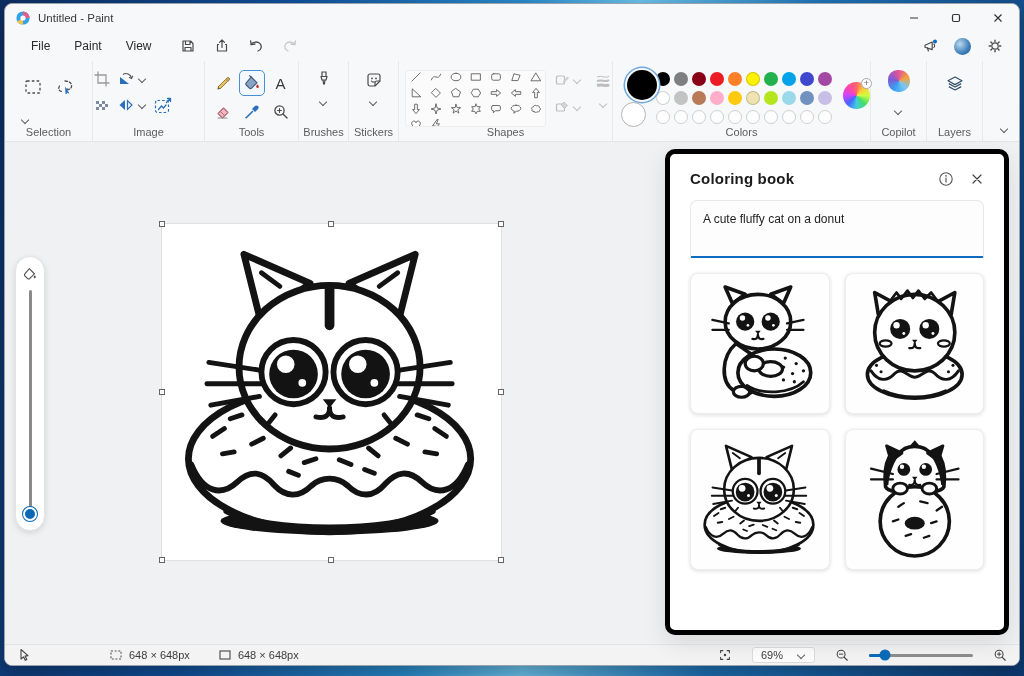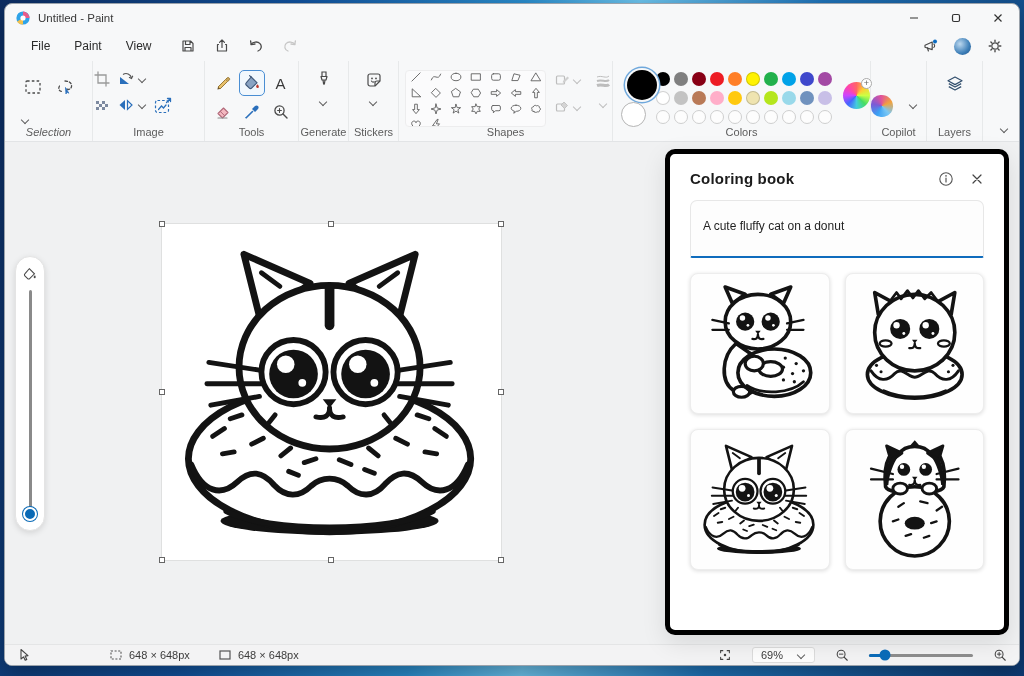--- a/index.html
+++ b/index.html
@@ -24,21 +24,21 @@
   .ribbon{height:81px;background:#f7f8f9;border-bottom:1px solid #e2e4e6;display:flex;flex:0 0 auto;}
   .rgroup{position:relative;height:100%;border-right:1px solid #e7e9ea;padding-top:9px;}
   .rgroup:last-child{border-right:none;}
   .rlabel{position:absolute;bottom:3px;left:0;right:0;text-align:center;font-size:11px;color:#5c5c5c;}
   .chev{width:9px;height:7px;position:relative;display:inline-block;}
   .chev::before{content:"";position:absolute;left:1px;top:0;width:5px;height:5px;
     border-right:1.3px solid #5f5f5f;border-bottom:1.3px solid #5f5f5f;transform:rotate(45deg);}
   .chev.dis::before{border-color:#bfbfbf;}
   .tool-cell{width:26px;height:26px;display:flex;align-items:center;justify-content:center;border-radius:5px;}
   .tool-cell.selected{border:1.4px solid #4a8ed3;background:#f2f8fd;}
-  .g-selection{width:88px;font-style:italic;}
+  .g-selection{width:88px;}
   .g-selection .icons{display:flex;gap:12px;justify-content:center;align-items:center;height:34px;}
   .g-selection .below{padding-left:16px;margin-top:6px;}
   .g-image{width:112px;display:flex;gap:6px;justify-content:flex-start;}
   .g-image .col{display:flex;flex-direction:column;gap:8px;align-items:center;}
   .g-image .row{display:flex;align-items:center;gap:3px;}
   .g-tools{width:94px;}
   .g-tools .grid{display:grid;grid-template-columns:repeat(3,26px);grid-auto-rows:26px;gap:3px;justify-content:center;}
   .g-mini{width:50px;display:flex;flex-direction:column;align-items:center;gap:9px;}
   .g-shapes{width:214px;display:flex;gap:8px;padding-left:6px;}
   .shape-grid{width:146px;height:57px;overflow:hidden;display:grid;grid-template-columns:repeat(7,20px);grid-auto-rows:16px;align-items:center;justify-items:center;background:#fbfbfc;border:1px solid #ededee;border-radius:4px;}
@@ -50,21 +50,21 @@
       box-shadow:0 0 0 2px #f7f8f9,0 0 0 3.5px #6fa8dc;}
   .bg{position:absolute;left:0px;top:32px;width:25px;height:25px;border-radius:50%;background:#fff;border:1px solid #b5b5b5;}
   .palette{display:grid;grid-template-columns:repeat(10,17px);grid-auto-rows:19px;gap:0 1px;align-content:start;padding-top:2px;}
   .sw{width:14px;height:14px;border-radius:50%;}
   .sw.empty{background:#fdfdfd;border:1px solid #cfcfcf;}
   .wheelwrap{position:relative;margin-left:8px;margin-top:12px;width:30px;}
   .wheel{width:27px;height:27px;border-radius:50%;
      background:conic-gradient(#f66,#fc3,#cf4,#4d6,#4cd,#46f,#c4f,#f4a,#f66);}
   .wheel-plus{position:absolute;right:-2px;top:-4px;width:11px;height:11px;border-radius:50%;background:#fff;border:1px solid #aaa;
      font-size:9px;line-height:9px;text-align:center;color:#666;}
-  .g-copilot{width:56px;display:flex;flex-direction:row;align-items:center;gap:16px;}
+  .g-copilot{width:56px;display:flex;flex-direction:column;align-items:center;gap:16px;}
   .copilot-logo{width:22px;height:22px;border-radius:46% 54% 52% 48%;
      background:conic-gradient(from 210deg,#3aa0f3,#7b5bd6,#e0529c,#f2a33c,#79c7f5,#3aa0f3);}
   .g-layers{width:56px;display:flex;flex-direction:column;align-items:center;}
   .g-end{flex:1;position:relative;border-right:none;}
   .g-end .chev{position:absolute;right:10px;bottom:8px;}
   
   .workspace{position:relative;flex:1;background:#f0f1f2;}
   .tool-slider{position:absolute;left:10px;top:114px;width:30px;height:275px;background:#fff;border:1px solid #e4e4e4;
      border-radius:15px;box-shadow:0 2px 6px rgba(0,0,0,.12);display:flex;flex-direction:column;align-items:center;padding:9px 0;}
   .tool-slider .track{width:3px;flex:1;background:#8a8a8a;border-radius:2px;margin-top:8px;margin-bottom:4px;}
@@ -73,21 +73,21 @@
   .canvas svg{position:absolute;inset:4px;}
   .handle{position:absolute;width:6px;height:6px;background:#fff;border:1px solid #666;}
   
   .panel{position:absolute;left:660px;top:7px;width:344px;height:486px;background:#fff;border:5px solid #000000;
      border-radius:10px;box-shadow:0 8px 24px rgba(0,0,0,.10);padding:16px 20px;}
   .panel-head{display:flex;align-items:center;}
   .panel-title{font-size:15px;font-weight:700;color:#1b1b1b;letter-spacing:.2px;}
   .panel-head .sp{flex:1;}
   .panel-head .ic{margin-left:16px;color:#555;display:flex;align-items:center;}
   .prompt-box{margin-top:13px;height:58px;border:1px solid #e7e7e7;border-bottom:2px solid #0f6cbd;
-     border-radius:7px 7px 2px 2px;background:#fdfdfd;padding:18px 12px;font-size:12px;color:#1f1f1f;}
+     border-radius:7px 7px 2px 2px;background:#fdfdfd;padding:11px 12px;font-size:12px;color:#1f1f1f;}
   .gen-row{display:flex;justify-content:flex-end;margin-top:10px;}
   .gen-btn{background:#0f6cbd;color:#fff;font-size:12px;border:none;border-radius:5px;padding:6px 24px;}
   .thumbs{margin-top:15px;display:grid;grid-template-columns:1fr 1fr;gap:15px;}
   .thumb{height:141px;background:#fefefe;border:1px solid #ededed;border-radius:8px;
      box-shadow:0 1px 4px rgba(0,0,0,.14);padding:5px;display:flex;align-items:center;justify-content:center;}
   .thumb svg{width:100%;height:100%;}
   
   .statusbar{height:21px;background:#f3f3f4;border-top:1px solid #e4e5e6;display:flex;align-items:center;
      font-size:11px;color:#3c3c3c;padding:0 12px;flex:0 0 auto;}
   .sb-group{display:flex;align-items:center;gap:6px;}
@@ -274,21 +274,21 @@
       <div class="rlabel">Tools</div>
     </div>
 
     <div class="rgroup g-mini">
       <svg class="ic20" viewBox="0 0 20 20">
         <path d="M8 2 H12 V6.5 H8 Z" fill="none" stroke="#4a4a4a" stroke-width="1.2"></path>
         <path d="M7 6.5 H13 L12 10 H8 Z" fill="none" stroke="#4a4a4a" stroke-width="1.2" stroke-linejoin="round"></path>
         <path d="M9 10 L9.6 13.8 C9.7 14.6 10.3 14.6 10.4 13.8 L11 10" fill="none" stroke="#4a4a4a" stroke-width="1.2" stroke-linejoin="round"></path>
       </svg>
       <span class="chev"></span>
-      <div class="rlabel">Generate</div>
+      <div class="rlabel">Brushes</div>
     </div>
 
     <div class="rgroup g-mini">
       <svg class="ic20" viewBox="0 0 20 20">
         <path d="M4 6 C4 4.9 4.9 4 6 4 H14 C15.1 4 16 4.9 16 6 V11 L11 16 H6 C4.9 16 4 15.1 4 14 Z" fill="none" stroke="#4a4a4a" stroke-width="1.2" stroke-linejoin="round"></path>
         <path d="M16 11 H13 C11.9 11 11 11.9 11 13 V16" fill="none" stroke="#4a4a4a" stroke-width="1.2"></path>
         <circle cx="8" cy="8.4" r="0.9" fill="#4a4a4a"></circle>
             <circle cx="12" cy="8.4" r="0.9" fill="#4a4a4a"></circle>
         <path d="M7.4 11 C8.1 12 9.4 12.3 10.2 11.8" fill="none" stroke="#4a4a4a" stroke-width="1.1" stroke-linecap="round"></path>
       </svg>

